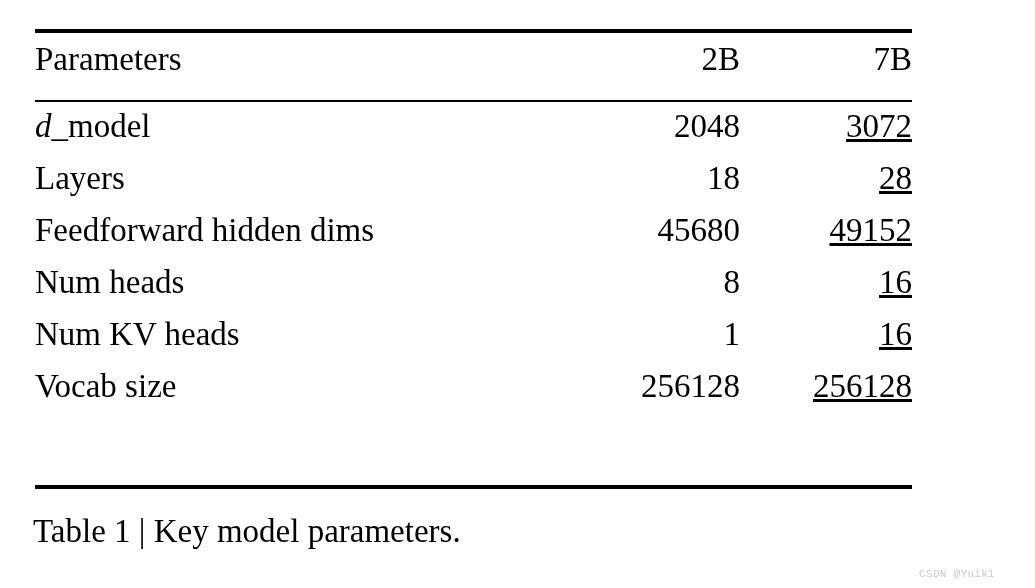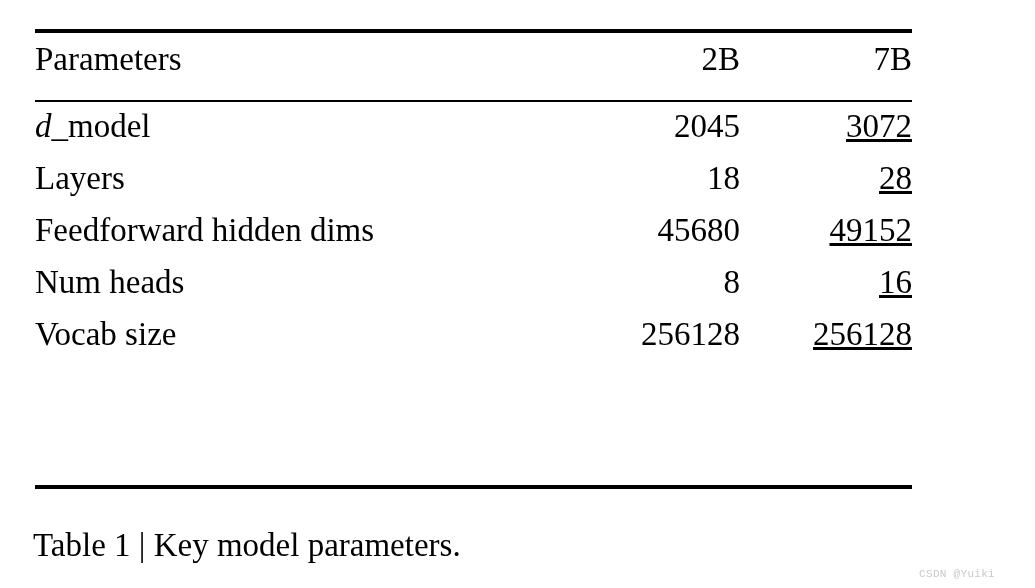--- a/index.html
+++ b/index.html
@@ -96,21 +96,21 @@
   td.v-7b { padding-right: 24px; text-decoration: underline; }
 
   .italic-var {
     font-style: italic;
   }
 
   
   #table-caption {
     position: absolute;
     left: 33px;
-    top: 523px;
+    top: 509px;
     font-size: 33px;
     line-height: 44px;
     color: #000000;
     white-space: nowrap;
   }
 
   
   #watermark {
     position: absolute;
     right: 12px;
@@ -141,21 +141,21 @@
       <tr>
         <th class="h-param">Parameters</th>
         <th class="h-num h-2b">2B</th>
         <th class="h-num h-7b">7B</th>
       </tr>
     </thead>
     <tbody>
 
       <tr>
         <td class="p-label"><span class="italic-var">d</span><span>_model</span></td>
-        <td class="p-val v-2b">2045</td>
+        <td class="p-val v-2b">2048</td>
         <td class="p-val v-7b">3072</td>
       </tr>
 
       <tr>
         <td class="p-label">Layers</td>
         <td class="p-val v-2b">18</td>
         <td class="p-val v-7b">28</td>
       </tr>
 
       <tr>
@@ -163,20 +163,25 @@
         <td class="p-val v-2b">45680</td>
         <td class="p-val v-7b">49152</td>
       </tr>
 
       <tr>
         <td class="p-label">Num heads</td>
         <td class="p-val v-2b">8</td>
         <td class="p-val v-7b">16</td>
       </tr>
 
+      <tr>
+        <td class="p-label">Num KV heads</td>
+        <td class="p-val v-2b">1</td>
+        <td class="p-val v-7b">16</td>
+      </tr>
 
 
       <tr>
         <td class="p-label">Vocab size</td>
         <td class="p-val v-2b">256128</td>
         <td class="p-val v-7b">256128</td>
       </tr>
 
     </tbody>
   </table>

